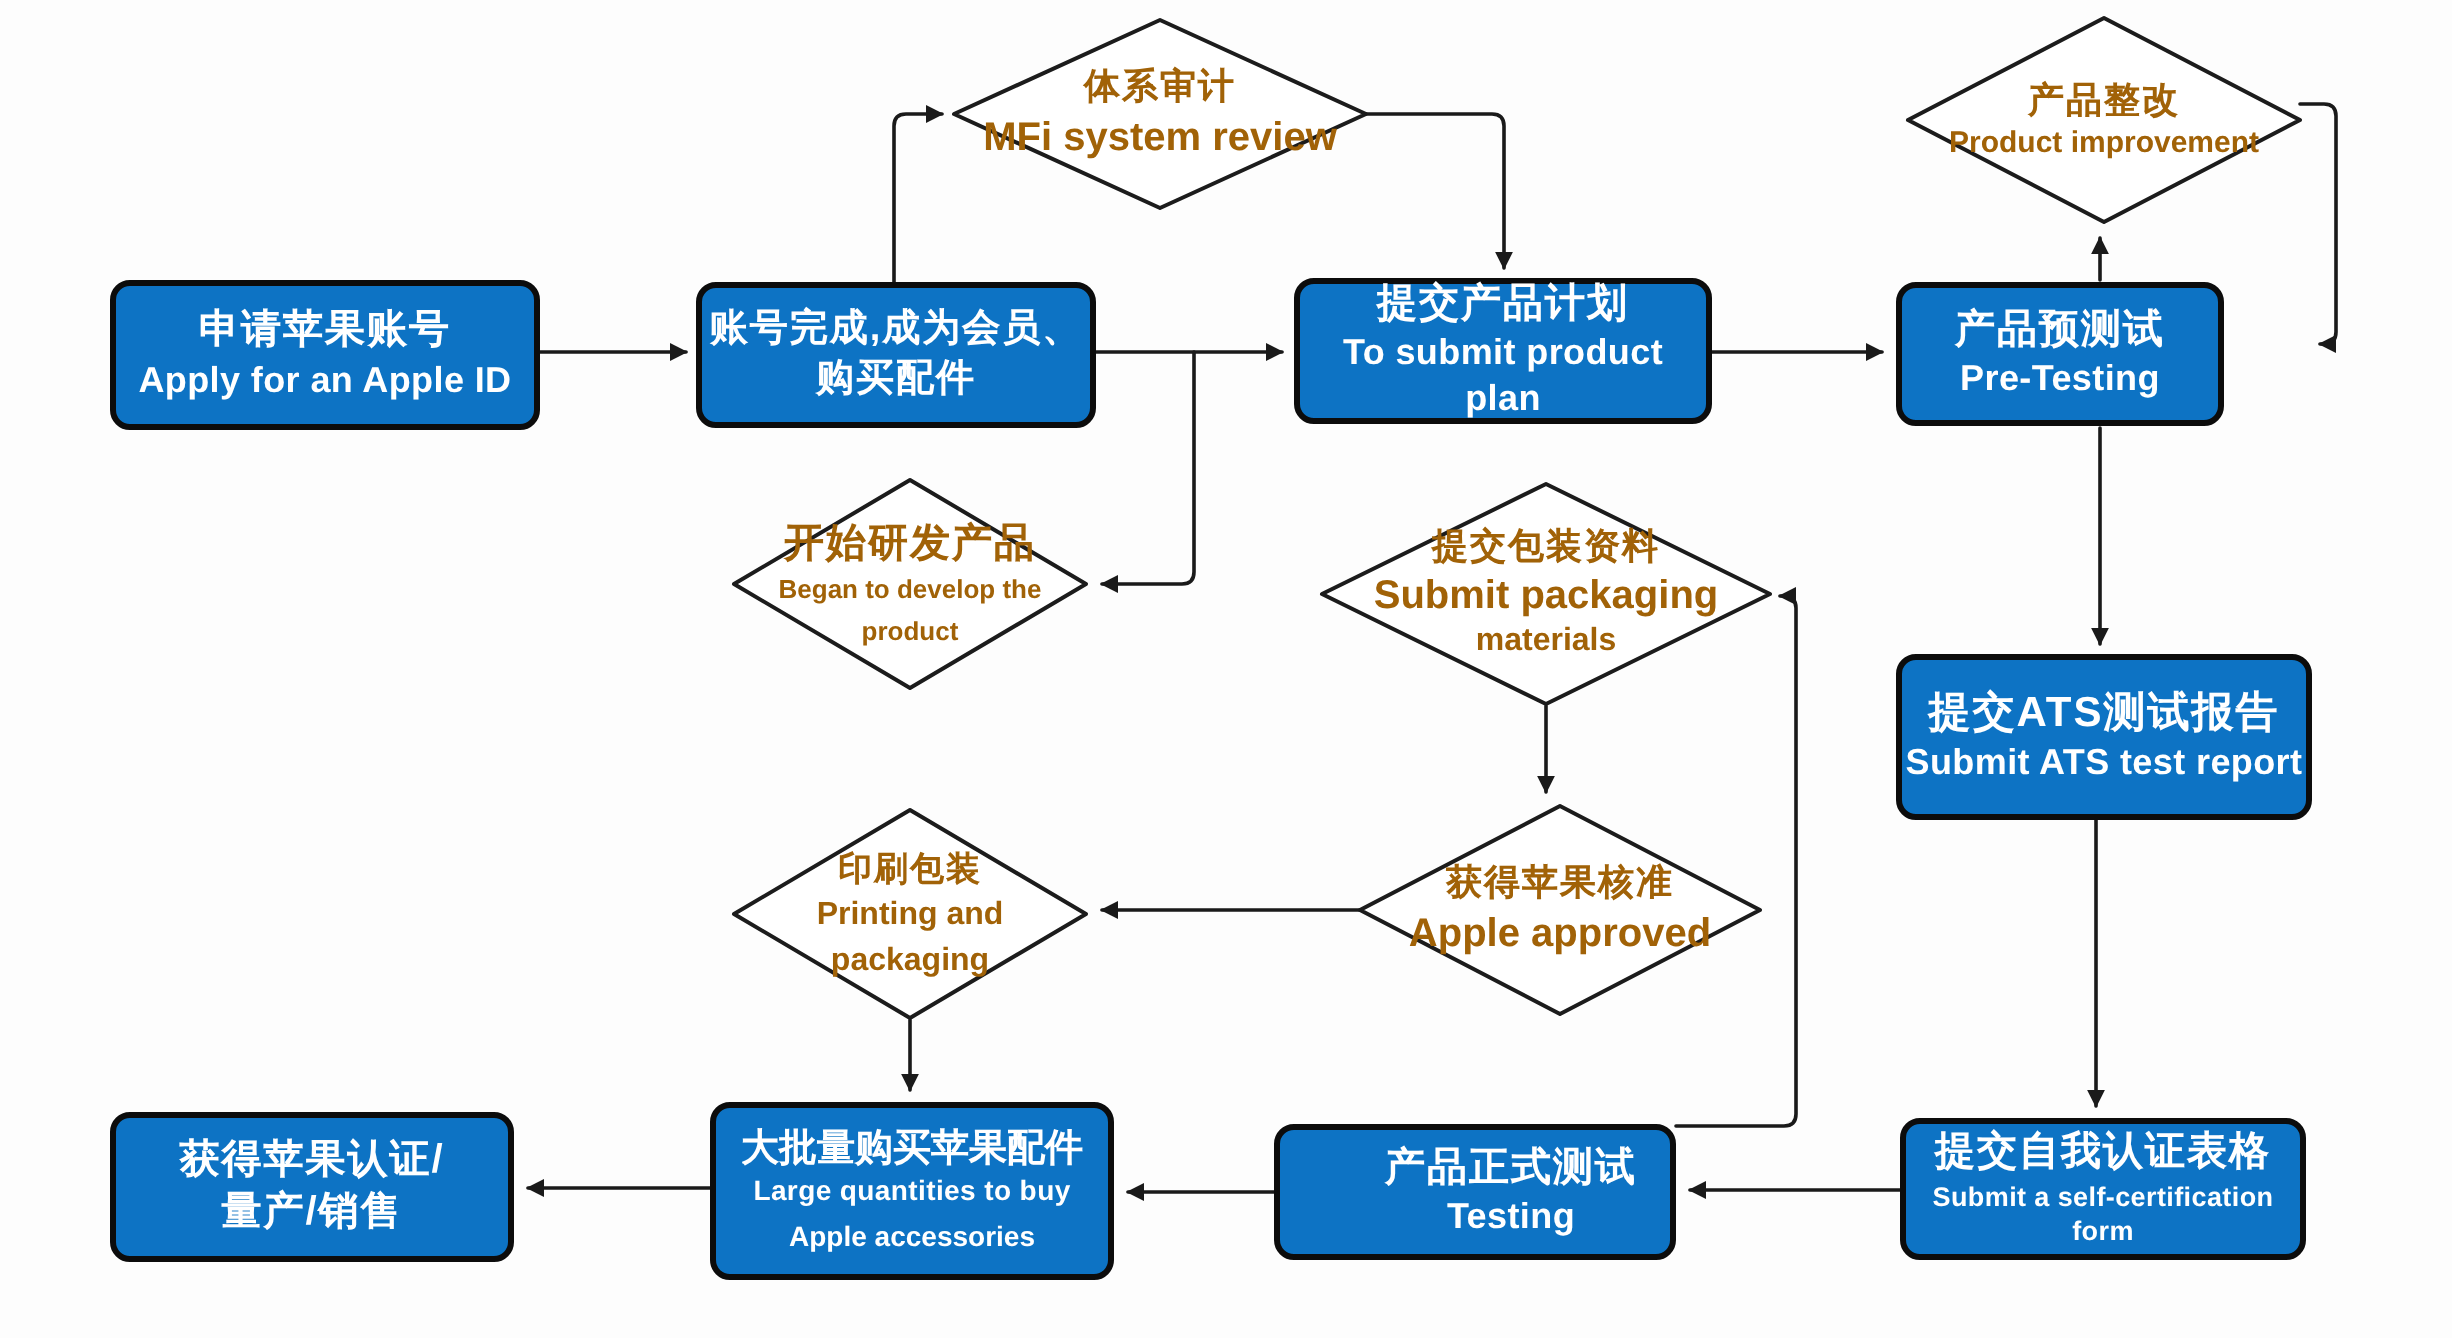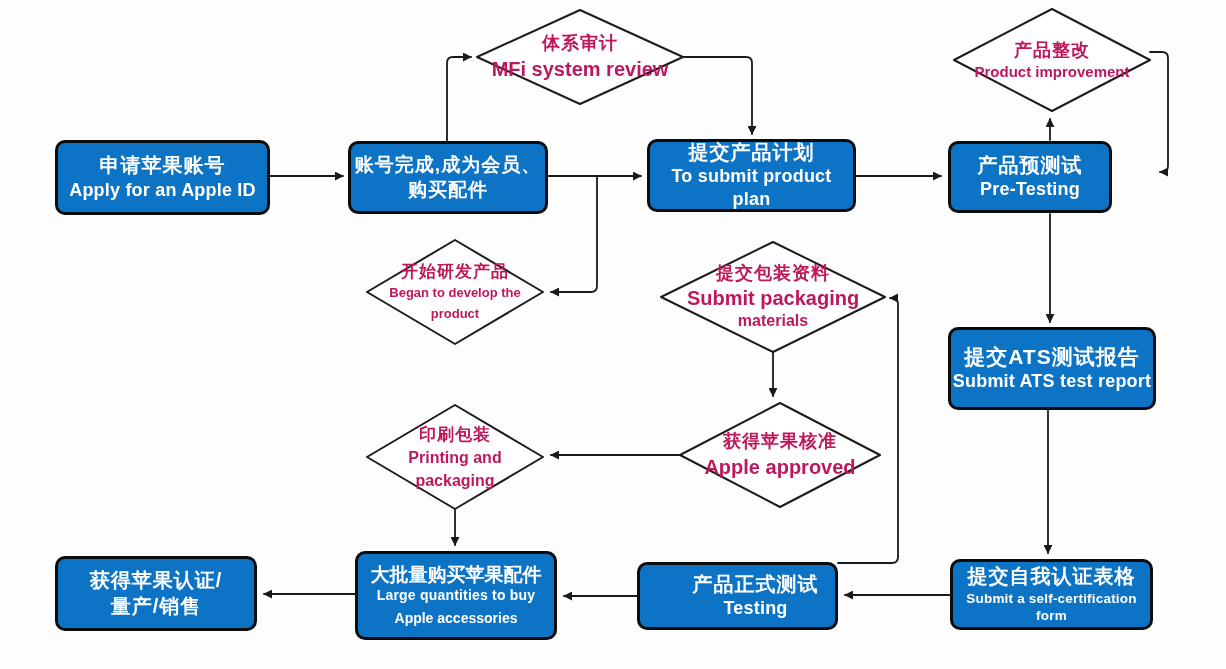--- a/index.html
+++ b/index.html
@@ -16,21 +16,21 @@
     background:var(--node-fill,#0d73c4);
     border:3px solid var(--node-border,#0c0c0c);
     border-radius:10px;color:#ffffff;font-weight:bold;
     display:flex;flex-direction:column;align-items:center;justify-content:center;
     text-align:center;line-height:1.28;
   }
   .node .zh{font-size:20px;letter-spacing:1px;}
   .node .en{font-size:18px;letter-spacing:0.2px;}
 
   .dlabel{
-    position:absolute;z-index:2;color:#be185d;font-weight:bold;
+    position:absolute;z-index:2;color:#a16207;font-weight:bold;
     display:flex;flex-direction:column;align-items:center;justify-content:center;
     text-align:center;line-height:1.3;pointer-events:none;
   }
   .dlabel .zh{font-size:18px;letter-spacing:1px;}
   .dlabel .en{font-size:20px;}
 
   
   .n-apply      {left:55px;  top:140px; width:215px; height:75px;}
   .n-account    {left:348px; top:141px; width:200px; height:73px;}
   .n-account .zh{font-size:19px;}
@@ -45,21 +45,21 @@
   .n-large .zh{font-size:19px;letter-spacing:0;}
   .n-large .en{font-size:14px;}
   .n-large .en2{font-size:14px;font-weight:bold;margin-top:5px;}
   .n-cert       {left:55px;  top:556px; width:202px; height:75px;}
 
   
   .d-mfi        {left:480px; top:22px;  width:200px; height:70px;}
   .d-improve    {left:957px; top:28px;  width:190px; height:64px;}
   .d-improve .en{font-size:15px;}
   .d-develop    {left:372px; top:252px; width:166px; height:82px;}
-  .d-develop .zh{font-size:17px;}
+  .d-develop .zh{font-size:20px;}
   .d-develop .en,.d-develop .en2{font-size:13px;line-height:1.6;}
   .d-packaging  {left:665px; top:254px; width:216px; height:86px;}
   .d-approved   {left:683px; top:422px; width:194px; height:66px;}
   .d-printing   {left:374px; top:418px; width:162px; height:80px;}
   .d-printing .zh{font-size:17px;}
   .d-printing .en,.d-printing .en2{font-size:16px;line-height:1.45;}
   .en2{font-weight:bold;}
 </style>
 </head>
 <body>

